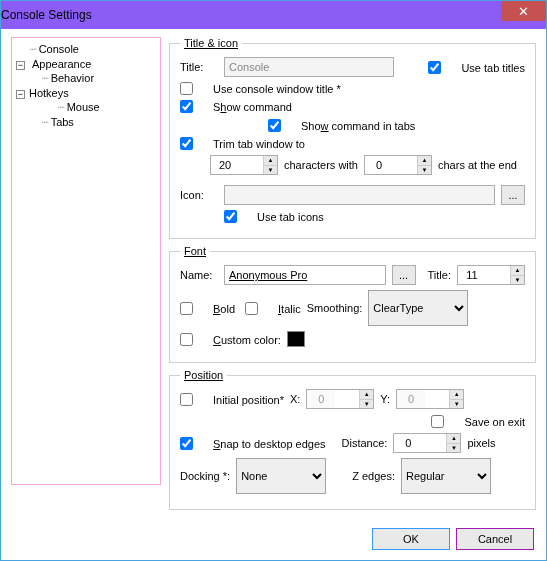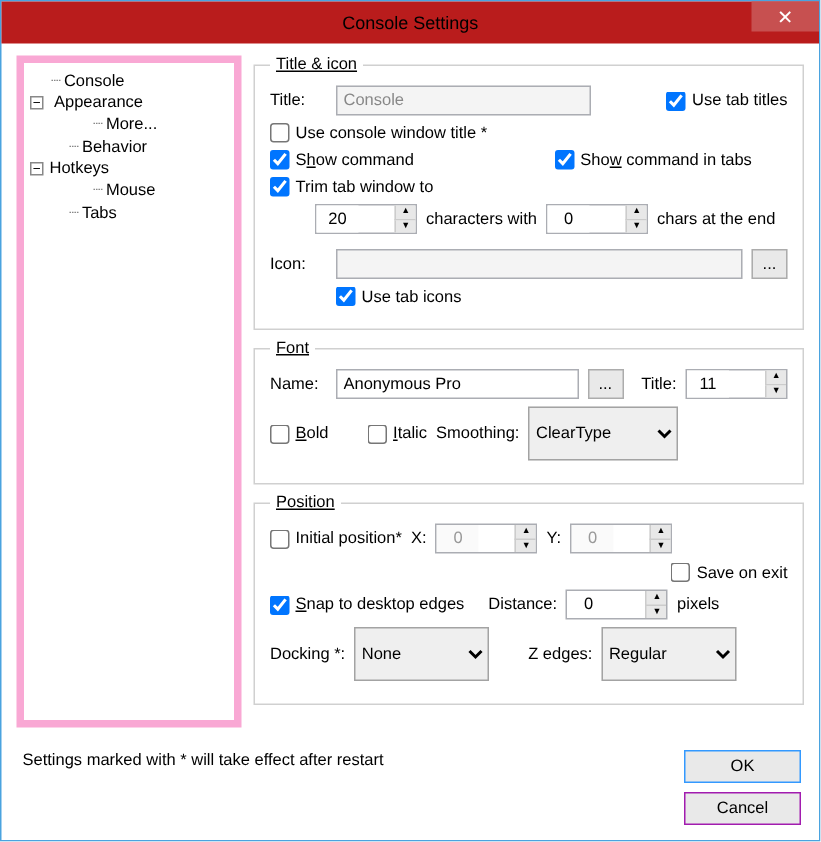--- a/index.html
+++ b/index.html
@@ -1,67 +1,66 @@
 <!DOCTYPE html>
 <html><head>
 <meta charset="utf-8">
 <style>
 * { box-sizing: border-box; margin: 0; padding: 0; }
 body { font-family: "Segoe UI", Tahoma, sans-serif; font-size: 11px; background: #f0f0f0; width: 547px; height: 561px; overflow: hidden; }
 .window { width: 547px; height: 561px; background: #fff; border: 1px solid #4aa3df; position: relative; }
-.titlebar { height: 28px; background: #b91c1c; display: flex; align-items: center; justify-content: center; position: relative; }
+.titlebar { height: 28px; background: #8b5cf6; display: flex; align-items: center; position: relative; }
 .titlebar .title { font-size: 12px; color: #000; }
 .close-btn { position: absolute; right: 0; top: 0; width: 45px; height: 20px; background: #c75050; color: #fff; display: flex; align-items: center; justify-content: center; font-size: 13px; cursor: pointer; }
 .content { display: flex; padding: 8px 10px 0 10px; gap: 8px; height: 456px; }
-.tree { width: 150px; border: 5px solid #f9a8d4; background: #fff; padding: 4px 2px; }
+.tree { width: 150px; border: 1px solid #f9a8d4; background: #fff; padding: 4px 2px; }
 .tree-item { padding: 1px 2px; cursor: pointer; white-space: nowrap; }
 .tree-ind1 { padding-left: 28px; }
 .tree-ind2 { padding-left: 44px; }
 .expander { display: inline-block; width: 9px; height: 9px; border: 1px solid #888; text-align: center; line-height: 7px; font-size: 9px; margin-right: 4px; vertical-align: middle; color:#000; background:#fff;}
 .dotted { color: #888; margin-right: 2px; }
 .panel { flex: 1; }
 fieldset { border: 1px solid #d0d0d0; margin-bottom: 6px; padding: 8px 10px 10px 10px; }
 legend { padding: 0 4px; font-size: 11px; text-decoration: underline; }
 .row { display: flex; align-items: center; gap: 6px; margin-bottom: 5px; flex-wrap: wrap; }
 .lbl { min-width: 38px; }
 input[type=text].field { border: 1px solid #abadb3; padding: 2px 4px; font-size: 11px; height: 20px; }
 input[type=text].field:disabled { background: #f4f4f4; color: #888; }
 .spin { display: inline-flex; align-items: stretch; border: 1px solid #abadb3; height: 20px; gap: 24px; }
 .spin input { border: none; width: 28px; text-align: center; font-size: 11px; }
 .spin .arrows { display: flex; flex-direction: column; width: 14px; }
 .spin .arr { flex: 1; background: #e8e8e8; border-left: 1px solid #ccc; font-size: 6px; display:flex; align-items:center; justify-content:center; cursor:pointer; }
 .spin .arr:first-child { border-bottom: 1px solid #ccc; }
-.chk { display: inline-flex; align-items: center; gap: 4px; cursor: pointer; }
+.chk { display: inline-flex; align-items: flex-end; gap: 20px; cursor: pointer; }
 .chk input { width: 13px; height: 13px; }
 .u { text-decoration: underline; }
 .browse { width: 24px; height: 20px; border: 1px solid #acacac; background: #e9e9e9; cursor: pointer; font-size:11px; }
 select { border: 1px solid #a3a3a3; font-size: 11px; height: 36px; }
 .swatch { width: 18px; height: 16px; background: #000; border: 1px solid #888; display:inline-block; vertical-align:middle; cursor:pointer;}
 .bottom { padding: 6px 12px 0 12px; }
 .footer-note { margin: 10px 0 10px 2px; }
-.buttons { position: absolute; right: 12px; bottom: 10px; display: flex; gap: 6px; flex-direction: column; }
+.buttons { position: absolute; right: 12px; bottom: 10px; display: flex; gap: 6px; }
 .btn { width: 78px; height: 22px; border: 1px solid #a21caf; background: #e9e9e9; font-size: 11px; cursor: pointer; }
 .btn.def { border: 1px solid #3399ff; }
 </style>
 </head>
 <body>
 
 <div class="window">
   <div class="titlebar">
     <span class="title">Console Settings</span>
     <div class="close-btn">
       <span>✕</span>
     </div>
   </div>
 
   <div class="content">
     <div class="tree">
       <div class="tree-item" style="padding-left:16px"><span class="dotted">┈</span><span>Console</span></div>
       <div class="tree-item" style="padding-left:2px"><span class="expander">−</span><span class="sel" style="padding:1px 3px">Appearance</span></div>
-      <div class="tree-item tree-ind2"><span class="dotted">┈</span><span>More...</span></div>
       <div class="tree-item tree-ind1"><span class="dotted">┈</span><span>Behavior</span></div>
       <div class="tree-item" style="padding-left:2px"><span class="expander">−</span><span>Hotkeys</span></div>
       <div class="tree-item tree-ind2"><span class="dotted">┈</span><span>Mouse</span></div>
       <div class="tree-item tree-ind1"><span class="dotted">┈</span><span>Tabs</span></div>
     </div>
 
     <div class="panel">
       <fieldset>
         <legend>Title &amp; icon</legend>
         <div class="row">
@@ -122,42 +121,49 @@
               <input type="checkbox" checked="" style="">
               <span>Use tab icons</span>
             </label>
         </div>
       </fieldset>
 
       <fieldset>
         <legend>Font</legend>
         <div class="row">
           <span class="lbl">Name:</span>
-          <input type="text" class="field" style="flex: 1 1 0%;" value="Anonymous Pro">
+          <input type="text" class="field" style="flex: 1 1 0%; text-decoration: underline;" value="Anonymous Pro">
           <button class="browse">...</button>
           <span style="margin-left:6px">Title:</span>
           <div class="spin">
               <input value="11" style="">
               <div class="arrows">
                 <div class="arr">▲</div>
                 <div class="arr">▼</div>
               </div>
             </div>
         </div>
         <div class="row">
           <label class="chk">
               <input type="checkbox" style="">
               <span><span class="u">B</span><span>old</span></span>
             </label>
-          <label class="chk" style="margin-left:20px">
+          <label class="chk" style="margin-left:4px">
               <input type="checkbox" style="">
               <span><span class="u">I</span><span>talic</span></span>
             </label>
           <span style="">Smoothing:</span>
           <select style="width:100px"><option>ClearType</option></select>
+        </div>
+        <div class="row">
+          <label class="chk">
+              <input type="checkbox" style="">
+              <span><span class="u">C</span><span>ustom color:</span></span>
+            </label>
+          <span class="swatch"></span>
         </div>
       </fieldset>
 
       <fieldset>
         <legend>Position</legend>
         <div class="row">
           <label class="chk">
               <input type="checkbox" style="">
               <span>Initial position*</span>
             </label>
@@ -201,20 +207,19 @@
           <span>Docking *:</span>
           <select style="width:90px"><option>None</option></select>
           <span style="margin-left:20px">Z edges:</span>
           <select style="width:90px"><option>Regular</option></select>
         </div>
       </fieldset>
     </div>
   </div>
 
   <div class="bottom">
-    <div class="footer-note">Settings marked with * will take effect after restart</div>
   </div>
 
   <div class="buttons">
     <button class="btn def">OK</button>
     <button class="btn">Cancel</button>
   </div>
 </div>
 
 </body></html>

